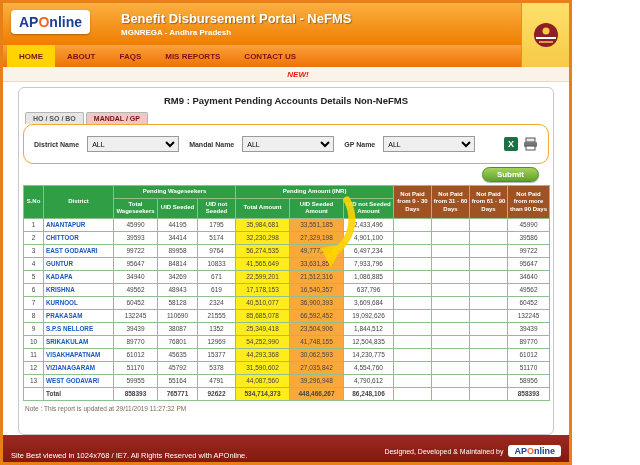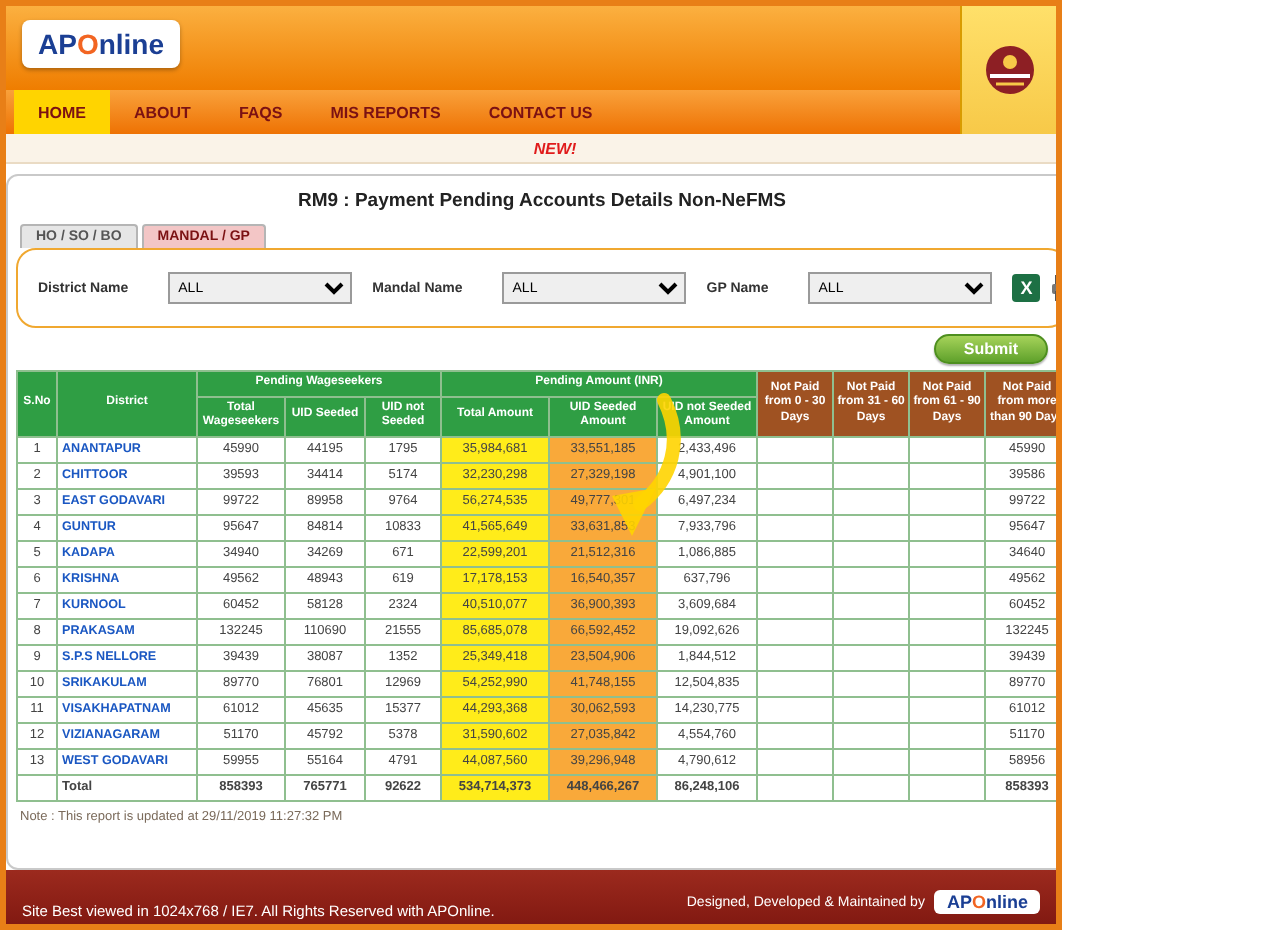--- a/index.html
+++ b/index.html
@@ -1,17 +1,17 @@
 <!DOCTYPE html>
 <html><head>
 <meta charset="utf-8">
 <style>
   * { margin:0; padding:0; box-sizing:border-box; }
   html,body { width:640px; height:465px; font-family:"Liberation Sans", sans-serif; background:#fff; }
-  .page { width:531px; height:465px; border:3px solid #e87f17; display:flex; flex-direction:column; background:#fff; overflow:hidden; }
+  .page { width:572px; height:465px; border:3px solid #e87f17; display:flex; flex-direction:column; background:#fff; overflow:hidden; }
 
   
   .topbar { height:42px; background:linear-gradient(#fbb040,#ef7d00); position:relative; display:flex; align-items:center; flex:0 0 auto; }
   .logo-box { position:absolute; left:8px; top:7px; background:#fff; border-radius:4px; padding:4px 8px; font-size:14px; font-weight:bold; box-shadow:0 1px 2px rgba(0,0,0,.3); }
   .logo-ap,.logo-nline { color:#1b3f94; }
   .logo-o { color:#f26522; }
   .titles { margin-left:118px; color:#fff; }
   .portal-title { font-size:13px; font-weight:bold; text-shadow:1px 1px 1px rgba(0,0,0,.35); }
   .portal-subtitle { font-size:8px; font-weight:bold; margin-top:2px; }
   .post-panel { position:absolute; right:0; top:0; width:48px; height:64px; background:linear-gradient(#ffe06a,#f7c948); display:flex; align-items:center; justify-content:center; z-index:4; border-left:1px solid #d99b00; }
@@ -29,21 +29,21 @@
   
   .content { flex:1 1 auto; background:#fff; padding-top:5px; position:relative; }
   .card { width:536px; margin:0 auto; background:#fff; border:1px solid #c9c9c9; border-radius:6px; padding:5px 4px 4px 4px; position:relative; min-height:348px; }
   .rm9-title { text-align:center; font-size:9.5px; font-weight:bold; color:#222; margin:2px 0 6px 0; }
 
   .tabs { display:flex; gap:2px; margin-left:2px; }
   .tab { font-size:7px; font-weight:bold; padding:2px 7px; border:1px solid #b5b5b5; border-bottom:none; background:#e6e6e6; color:#555; cursor:pointer; border-radius:2px 2px 0 0; }
   .tab.active { background:#f3c6c6; color:#7b1113; }
 
   .filterbox { border:1px solid #f0a830; border-radius:10px; height:40px; display:flex; align-items:center; gap:10px; padding:0 10px; background:#fff; }
-  .fgroup { display:flex; align-items:center; gap:20px; }
+  .fgroup { display:flex; align-items:center; gap:8px; }
   .flabel { font-size:7px; font-weight:bold; color:#333; white-space:nowrap; }
   .fselect { width:92px; height:16px; font-size:7px; font-family:"Liberation Sans", sans-serif; border:1px solid #9a9a9a; }
   .icon-group { margin-left:auto; display:flex; gap:5px; align-items:center; }
   .excel-icon { width:14px; height:14px; background:#1d7044; color:#fff; border-radius:2px; font-size:9px; font-weight:bold; display:flex; align-items:center; justify-content:center; cursor:pointer; }
   .printer-icon { cursor:pointer; display:flex; }
 
   .submit-row { display:flex; justify-content:flex-end; margin:3px 10px 3px 0; }
   .submit-btn { background:linear-gradient(#a6d35a,#5fa12b); color:#fff; font-size:8px; font-weight:bold; border:1px solid #4e8f1f; border-radius:9px; padding:2px 14px; cursor:pointer; box-shadow:0 1px 1px rgba(0,0,0,.3);text-align:center; }
 
   .arrow-annot { position:absolute; left:288px; top:108px; z-index:6; pointer-events:none; }
@@ -67,20 +67,24 @@
   .footer-logo { background:#fff; border-radius:3px; padding:1px 6px; font-size:9px; font-weight:bold; }
 </style>
 </head>
 <body>
 
 <div class="page">
 
   <div class="topbar">
     <div class="logo-box">
       <span class="logo-ap">AP</span><span class="logo-o">O</span><span class="logo-nline">nline</span>
+    </div>
+    <div class="titles">
+      <div class="portal-title">Benefit Disbursement Portal - NeFMS</div>
+      <div class="portal-subtitle">MGNREGA - Andhra Pradesh</div>
     </div>
     <div class="post-panel">
       <svg width="28" height="28" viewBox="0 0 28 28">
         <circle cx="14" cy="14" r="12" fill="#8d1f24"></circle>
         <circle cx="14" cy="10" r="3.5" fill="#f7c948"></circle>
         <path d="M4 17 h20" stroke="#fff" stroke-width="2"></path>
         <path d="M7 21 h14" stroke="#f7c948" stroke-width="1.5"></path>
       </svg>
     </div>
   </div>

